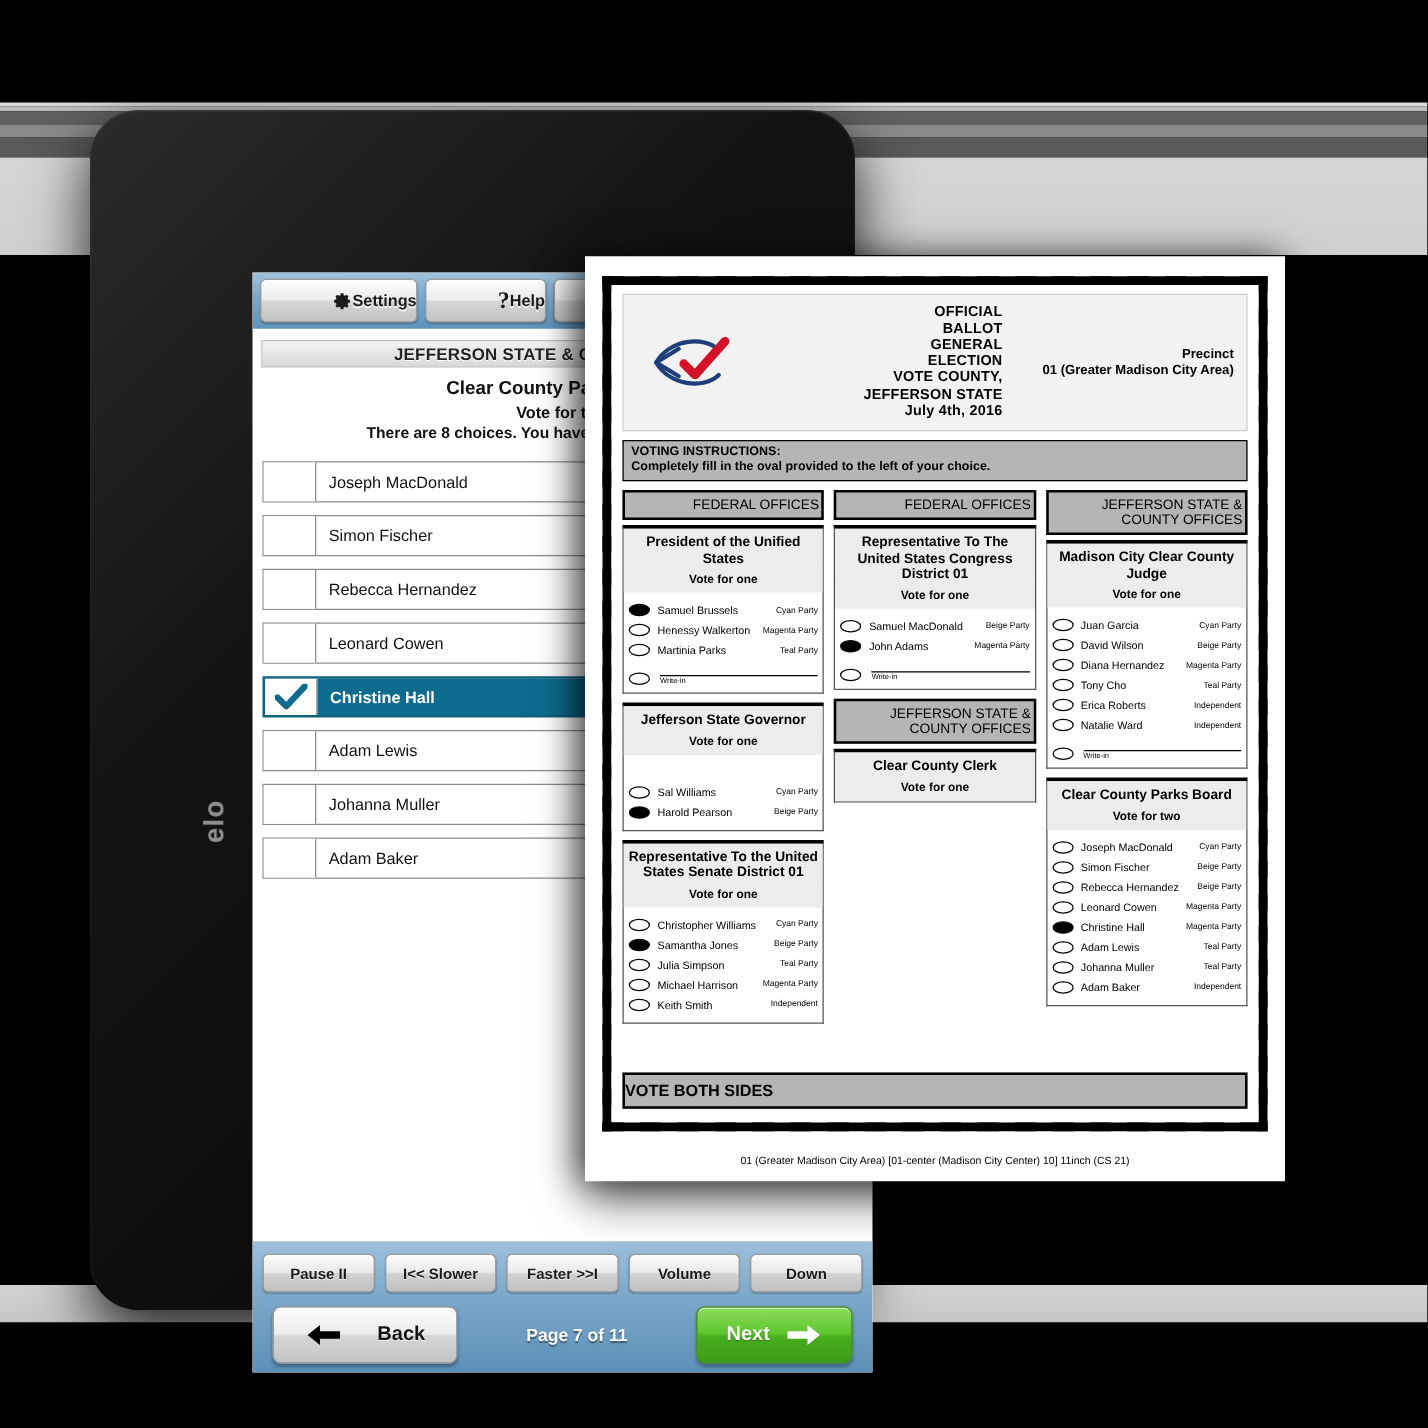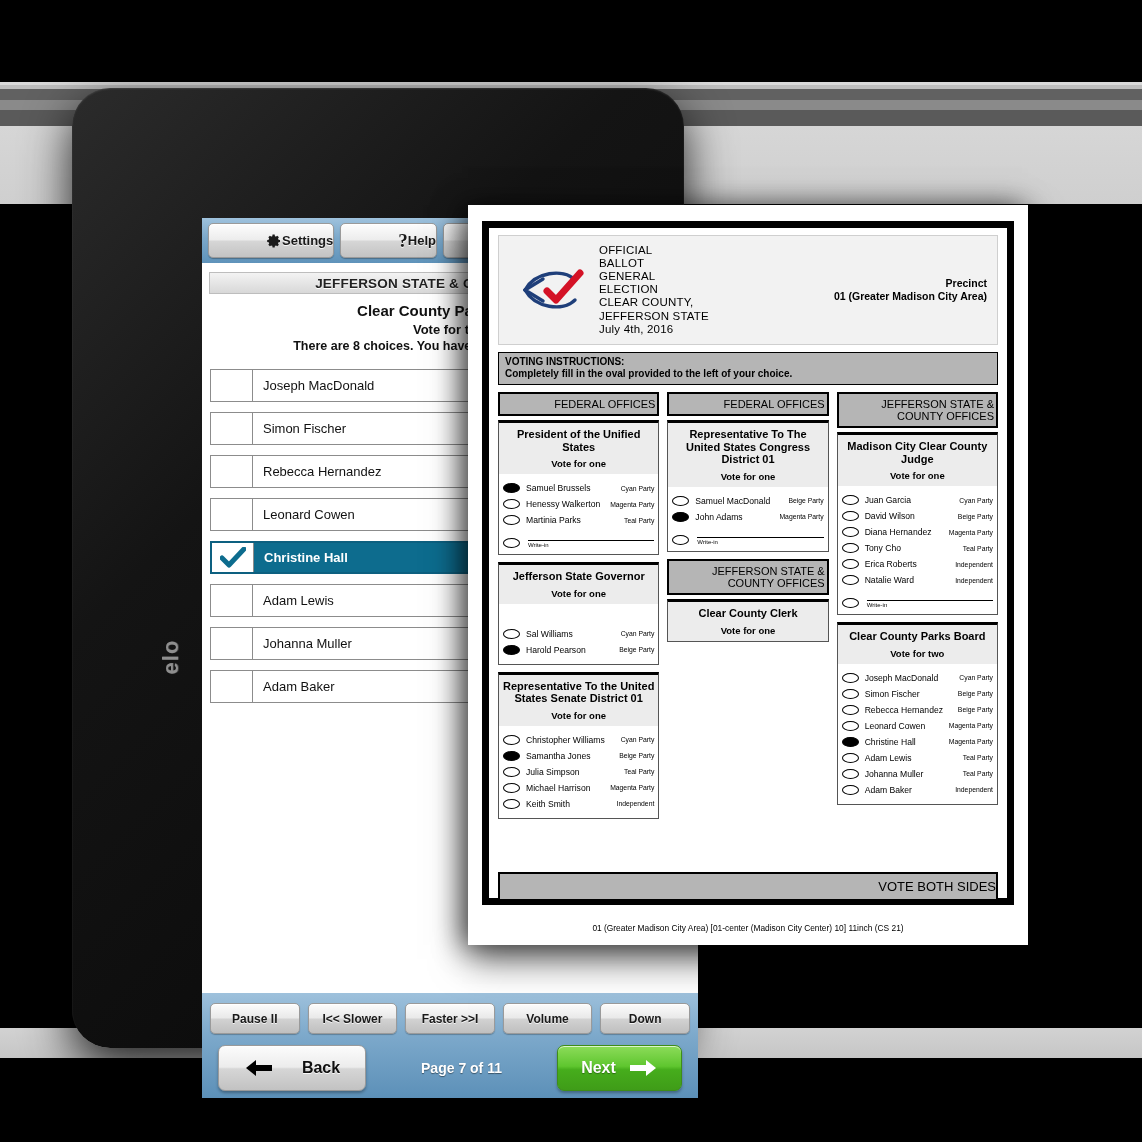--- a/index.html
+++ b/index.html
@@ -154,21 +154,21 @@
   .tm-left { left:14px; } .tm-right { right:14px; }
 
   .ballot-inner { position:absolute; left:30px; right:30px; top:30px; }
 
   
   .bhead {
     background:#f2f2f2; border:1px solid #cfcfcf;
     display:flex; align-items:center; padding:8px 10px; min-height:92px;
   }
   .bhead .logo { flex:0 0 90px; display:flex; align-items:center; justify-content:center; }
-  .bhead .mid  { flex:1 1 auto; text-align:left; font-size:11.5px; font-weight:400;
+  .bhead .mid  { flex:1 1 auto; text-align:right; font-size:11.5px; font-weight:700;
                  line-height:1.14; color:#000; letter-spacing:.2px; }
   .bhead .rt   { flex:0 0 185px; text-align:right; font-size:10.5px; font-weight:700; color:#000; line-height:1.25; }
 
   .instr {
     margin-top:7px; background:#b5b5b5; border:1.5px solid #000;
     padding:3px 6px; font-size:10px; font-weight:700; line-height:1.25; color:#000;
   }
 
   
   .cols { display:flex; gap:8px; margin-top:7px; align-items:flex-start; }
@@ -198,23 +198,23 @@
   }
   .oval.filled { background:#000; }
   .opt .on { flex:1 1 auto; font-size:8.6px; color:#000; white-space:nowrap; }
   .opt .pt { flex:0 0 auto; font-size:6.8px; color:#000; text-align:right; padding-left:4px; }
   .writein { display:flex; align-items:flex-end; height:20px; }
   .wline { flex:1 1 auto; margin-left:2px; }
   .wline .ln { border-bottom:1.6px solid #000; height:10px; }
   .wline .lb { font-size:6px; color:#000; margin-top:1px; }
 
   .vote-both {
-    position:absolute; left:30px; right:30px; bottom:44px;
+    position:absolute; left:30px; right:30px; bottom:58px;
     background:#b5b5b5; border:2px solid #000;
-    text-align:right; font-size:13px; font-weight:400; color:#000; padding:5px 0;
+    text-align:left; font-size:13px; font-weight:700; color:#000; padding:5px 0;
   }
   .bfoot {
     position:absolute; left:30px; right:30px; bottom:12px;
     text-align:center; font-size:8.4px; color:#000;
   }
 </style>
 </head>
 <body>
 
 <div id="bg">
@@ -342,21 +342,21 @@
           <path d="M8 26C18 44 46 48 58 36" fill="none" stroke="#1f3f7a" stroke-width="3.4" stroke-linecap="round"></path>
           <path d="M8 26 L26 15 M8 26 L26 37" fill="none" stroke="#1f3f7a" stroke-width="3.4" stroke-linecap="round"></path>
           <path d="M30 27 l9 9 L63 9" fill="none" stroke="#d41226" stroke-width="7" stroke-linecap="round" stroke-linejoin="round"></path>
         </svg>
       </div>
       <div class="mid" id="ballot-title">
           <div>OFFICIAL</div>
           <div>BALLOT</div>
           <div>GENERAL</div>
           <div>ELECTION</div>
-          <div>CLEAR COUNTY,</div>
+          <div>VOTE COUNTY,</div>
           <div>JEFFERSON STATE</div>
           <div>July 4th, 2016</div>
         </div>
       <div class="rt">
         <div>Precinct</div>
         <div>01 (Greater Madison City Area)</div>
       </div>
     </div>
 
     <div class="instr">

